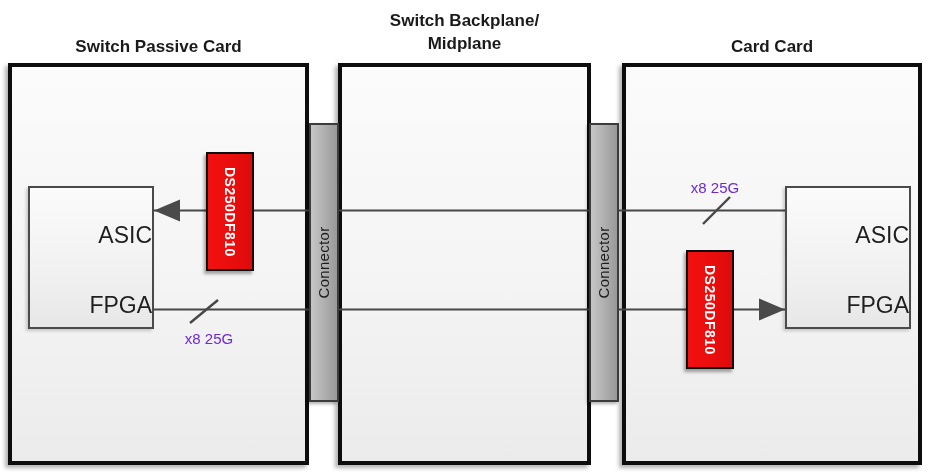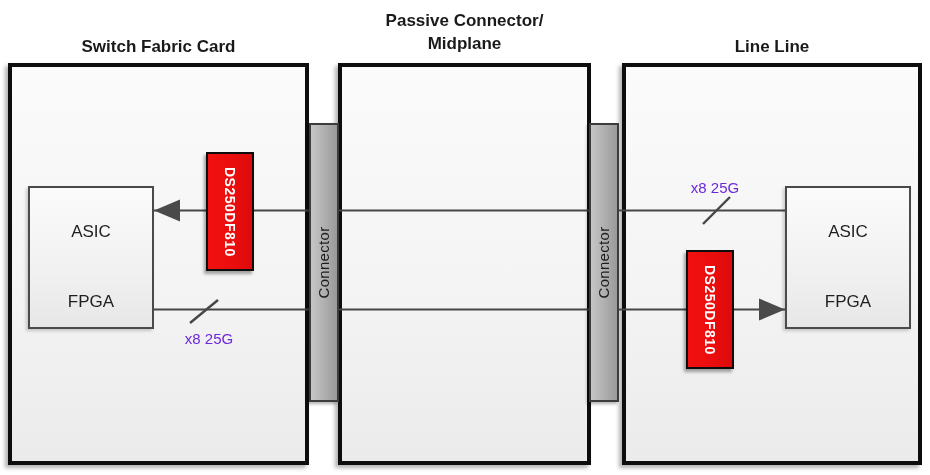--- a/index.html
+++ b/index.html
@@ -57,22 +57,22 @@
     border: 2.5px solid #4a4a4a;
     background: linear-gradient(180deg, #fbfbfb 0%, #f1f1f1 60%, #e7e7e7 100%);
     box-shadow: -2px 2px 3px rgba(0,0,0,0.18);
     z-index: 3;
   }
   .asic-left  { left: 28px; }
   .asic-right { left: 785px; }
   .asic-line {
     position: absolute;
     width: 100%;
-    text-align: center;
-    font-size: 17px;
+    text-align: right;
+    font-size: 23px;
     color: #1f1f1f;
   }
   .asic-line.l1 { top: 34px; }
   .asic-line.l2 { top: 92px; margin-top: 12px; }
 
   .connector {
     position: absolute;
     top: 123px;
     width: 30px;
     height: 279px;
@@ -127,24 +127,24 @@
     z-index: 5;
   }
   .bus-left  { left: 164px; top: 330px; }
   .bus-right { left: 670px; top: 179px; }
 </style>
 </head>
 <body>
 
 <div class="canvas">
 
-  <div class="card-title title-sfc">Switch Fabric Card</div>
-  <div class="card-title title-bp">Passive Connector/
+  <div class="card-title title-sfc">Switch Passive Card</div>
+  <div class="card-title title-bp">Switch Backplane/
 Midplane</div>
-  <div class="card-title title-lc">Line Line</div>
+  <div class="card-title title-lc">Card Card</div>
 
   <div class="card card-sfc"></div>
   <div class="card card-bp"></div>
   <div class="card card-lc"></div>
 
   <svg class="lines-svg" viewBox="0 0 930 475" xmlns="http://www.w3.org/2000/svg">
     <line x1="154" y1="210.5" x2="785" y2="210.5" stroke="#474747" stroke-width="2.2"></line>
     <line x1="154" y1="309.5" x2="785" y2="309.5" stroke="#474747" stroke-width="2.2"></line>
     <polygon points="154,210.5 180,199.5 180,221.5" fill="#4a4a4a"></polygon>
     <polygon points="785,309.5 759,298.5 759,320.5" fill="#4a4a4a"></polygon>

